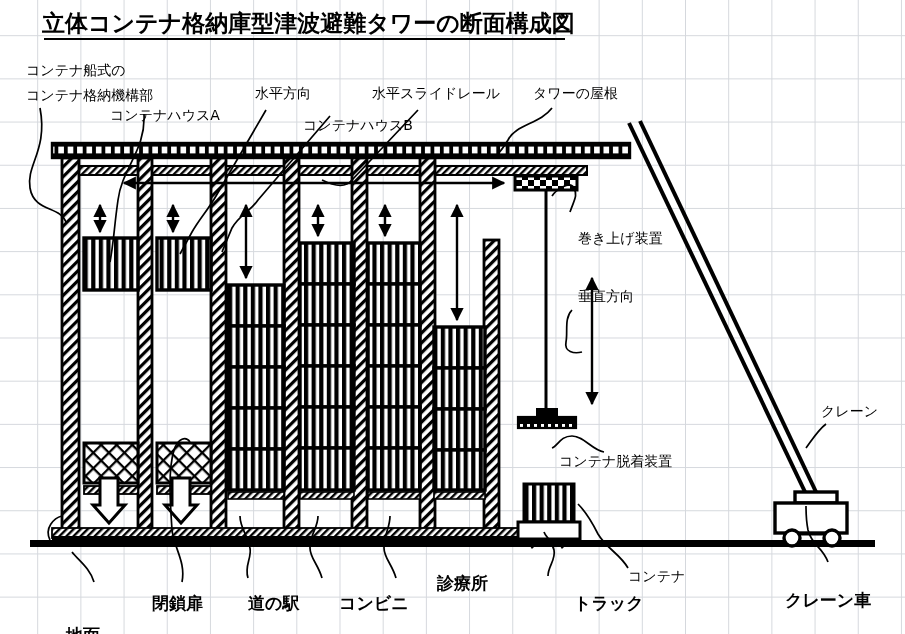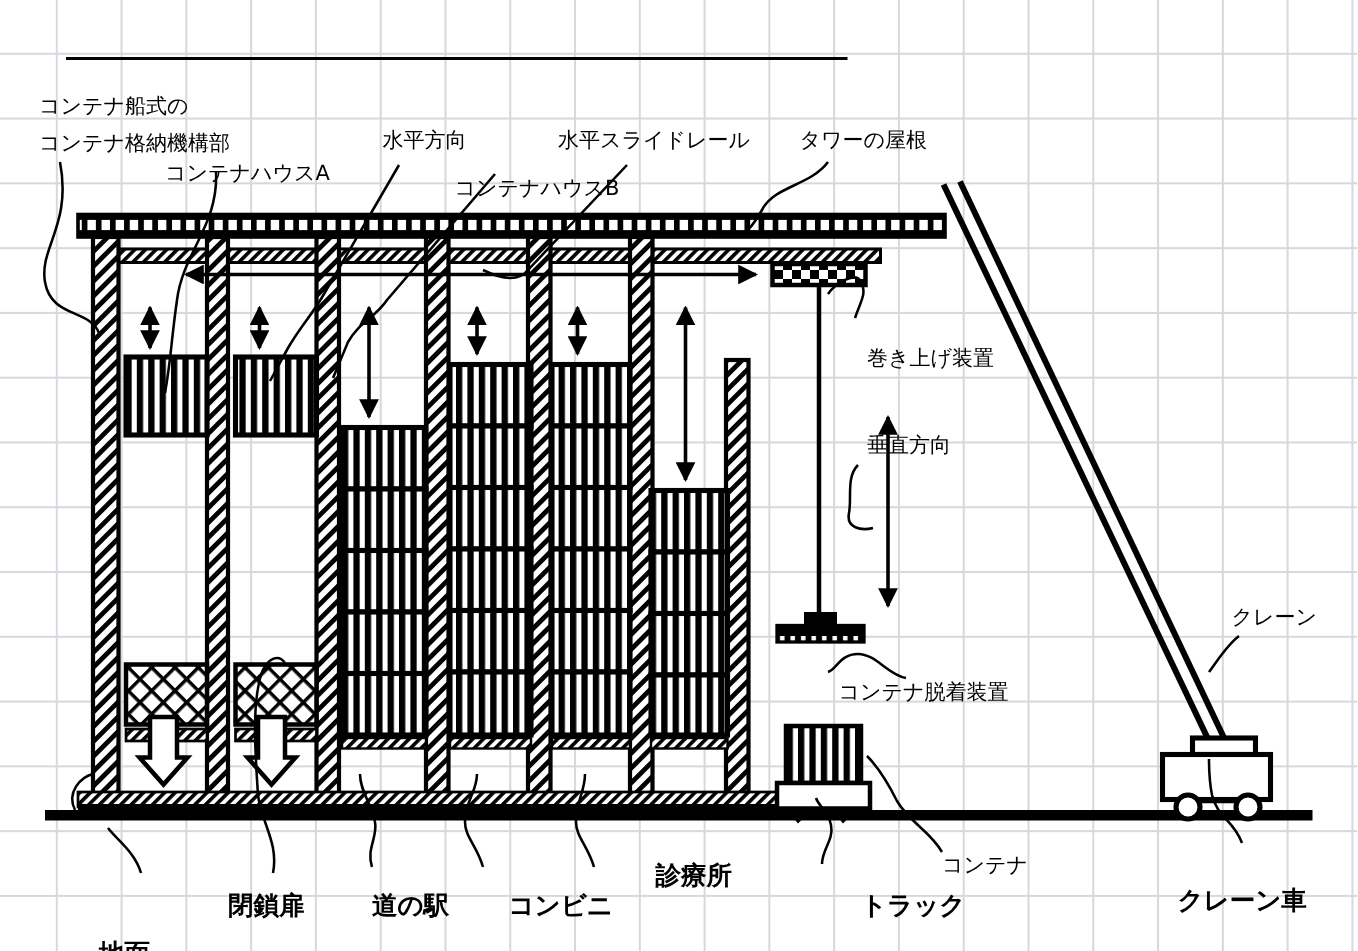--- a/index.html
+++ b/index.html
@@ -43,20 +43,21 @@
     color:#000;
     white-space:nowrap;
     font-family:"DejaVu Sans",sans-serif;
   }
 </style>
 </head>
 <body>
 
 <div id="stage">
 
+  <div id="title" class="ttl">立体コンテナ格納庫型津波避難タワーの断面構成図</div>
   <div id="title-underline"></div>
 
   <svg class="layer" viewBox="0 0 905 634">
     <defs>
 
       <pattern id="diag" patternUnits="userSpaceOnUse" width="7" height="7" patternTransform="rotate(45)">
         <rect width="7" height="7" fill="#fff"></rect>
         <rect width="3.2" height="7" fill="#000"></rect>
       </pattern>
 

